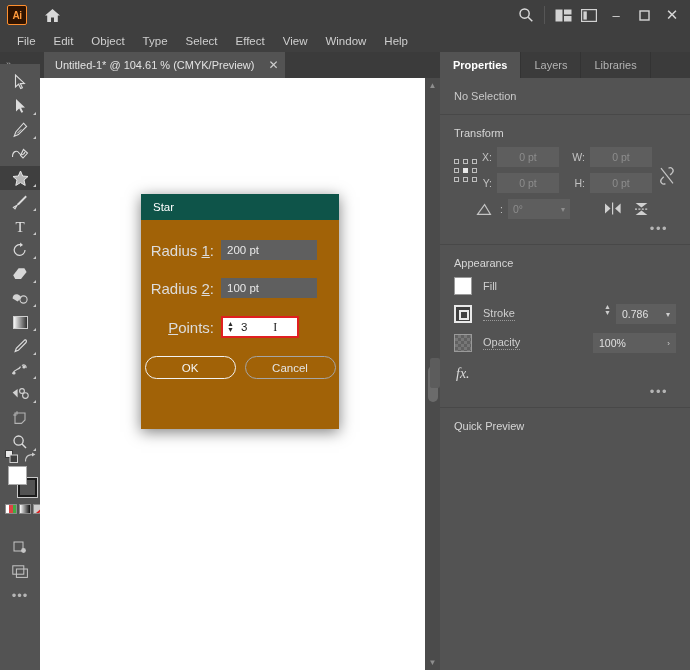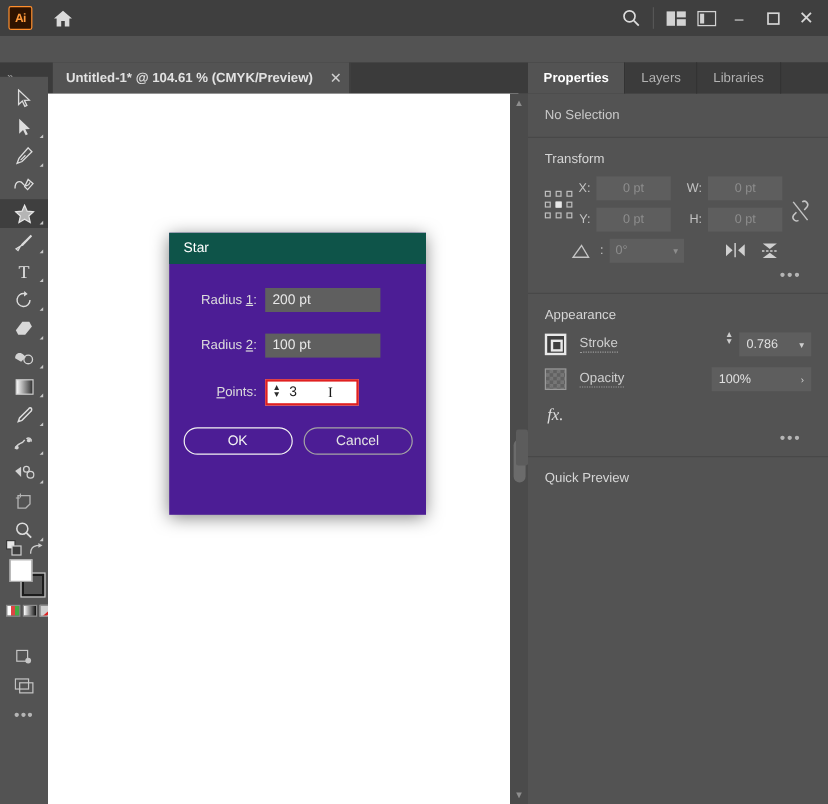--- a/index.html
+++ b/index.html
@@ -50,21 +50,21 @@
   
   .tabstrip {
     position: absolute; left: 0; top: 52px; width: 690px; height: 26px;
     background: #3b3b3b;
   }
   .doc-tab {
     position: absolute; left: 44px; top: 0; height: 26px;
     background: #535353; display: flex; align-items: center;
     padding: 0 6px 0 11px; border-right: 1px solid #3b3b3b;
   }
-  .doc-tab-label { color: #e2e2e2; font-size: 11px; font-weight: bold; white-space: nowrap; }
+  .doc-tab-label { color: #e2e2e2; font-size: 11px; font-weight: normal; white-space: nowrap; }
   .doc-tab-close { color: #d0d0d0; font-size: 12px; margin-left: 14px; }
   .chev-left {
     position: absolute; left: 6px; top: 7px;
     color: #a8a8a8; font-size: 9px; letter-spacing: -1px;
   }
   .chev-right-top {
     position: absolute; right: 6px; top: 6px;
     color: #a8a8a8; font-size: 9px; letter-spacing: -1px;
   }
 
@@ -201,31 +201,31 @@
   .ctlbox {
     background: #5e5e5e; height: 20px; color: #e0e0e0; font-size: 10.5px;
     display: flex; align-items: center; padding: 0 6px; min-width: 60px;
   }
   .ctlbox .cv { margin-left: auto; font-size: 8px; color: #cfcfcf; padding-left: 6px; }
   .fx-row { color: #dcdcdc; font-size: 14px; font-style: italic;
     font-family: "Liberation Serif", serif; padding: 4px 0 0 2px; }
 
   
   .dialog {
-    position: absolute; left: 141px; top: 194px; width: 214px; height: 235px;
-    background: #4c1d95; box-shadow: 0 3px 14px rgba(0,0,0,.5);
+    position: absolute; left: 141px; top: 194px; width: 198px; height: 235px;
+    background: #a16207; box-shadow: 0 3px 14px rgba(0,0,0,.5);
   }
   .dlg-title {
     height: 26px; background: #0e5449; display: flex; align-items: center;
     padding-left: 12px; color: #ffffff; font-size: 11.5px;
   }
   .dlg-body { padding: 20px 0 0 0; }
   .dlg-row { display: flex; align-items: center; margin-bottom: 18px; }
   .dlg-label {
-    width: 80px; text-align: right; color: #dcdcdc; font-size: 11px;
+    width: 80px; text-align: right; color: #dcdcdc; font-size: 15px;
     padding-right: 7px;
   }
   .dlg-label u { text-decoration: underline; }
   .dlg-input {
     background: #5f5f5f; border: none; width: 96px; height: 20px;
     color: #e8e8e8; font-size: 11.5px; padding: 0 6px;
     font-family: "Liberation Sans", sans-serif;
   }
   .points-wrap {
     border: 2px solid #e02020; display: flex; align-items: center;
@@ -285,20 +285,31 @@
     </div>
     <div class="win-btn">–</div>
     <div class="win-btn">
       <svg class="sv" width="11" height="11" viewBox="0 0 11 11">
         <rect x="1" y="1" width="9" height="9" fill="none" stroke="#d6d6d6" stroke-width="1.4"></rect>
       </svg>
     </div>
     <div class="win-btn close">✕</div>
   </div>
 
+  <div class="menubar">
+    <div class="menu-item">File</div>
+    <div class="menu-item">Edit</div>
+    <div class="menu-item">Object</div>
+    <div class="menu-item">Type</div>
+    <div class="menu-item">Select</div>
+    <div class="menu-item">Effect</div>
+    <div class="menu-item">View</div>
+    <div class="menu-item">Window</div>
+    <div class="menu-item">Help</div>
+  </div>
 
   <div class="tabstrip">
     <div class="chev-left">»</div>
     <div class="doc-tab">
       <span class="doc-tab-label">Untitled-1* @ 104.61 % (CMYK/Preview)</span>
       <span class="doc-tab-close">✕</span>
     </div>
     <div class="chev-right-top">»</div>
   </div>
 
@@ -555,20 +566,24 @@
           </svg>
         </div>
       </div>
       <div class="rowdots">•••</div>
     </div>
     <div class="divider"></div>
 
     <div class="panel-section">
       <div class="sec-title">Appearance</div>
 
+      <div class="ap-row">
+        <div class="ap-sw fill"></div>
+        <span class="ap-label" style="border:none">Fill</span>
+      </div>
 
       <div class="ap-row">
         <div class="ap-sw stroke"></div>
         <span class="ap-label">Stroke</span>
         <div class="ap-ctl">
           <span class="stepper">▲<br>▼</span>
           <div class="ctlbox">
             <span>0.786</span>
             <span class="cv">▾</span>
           </div>

